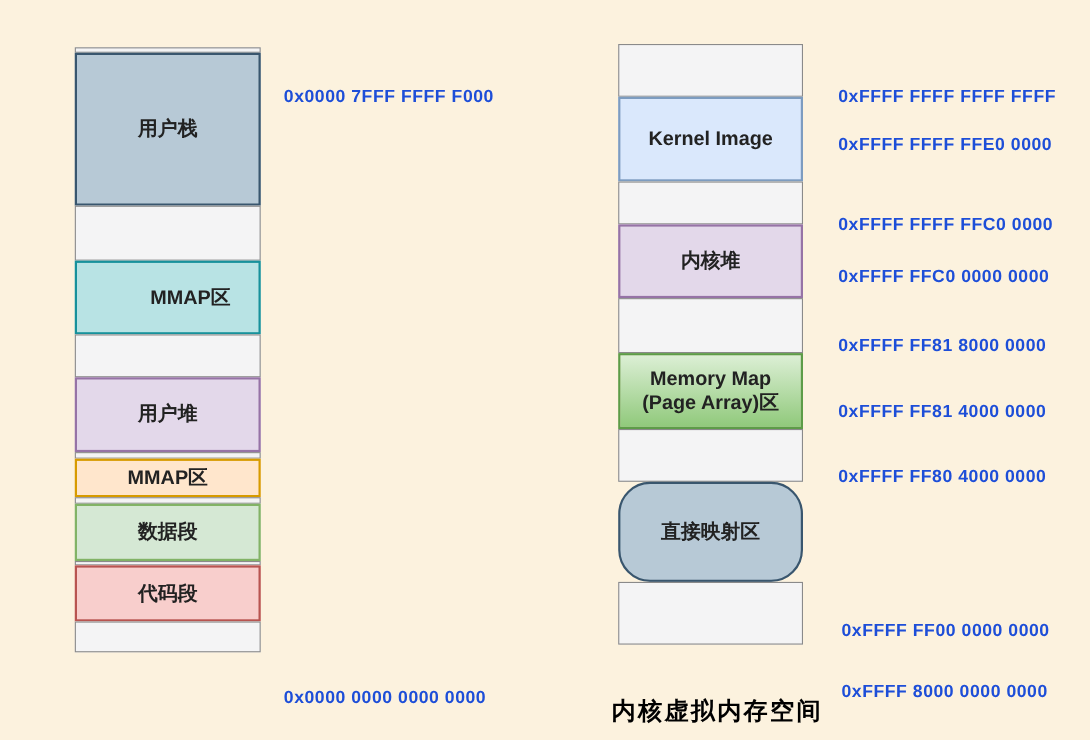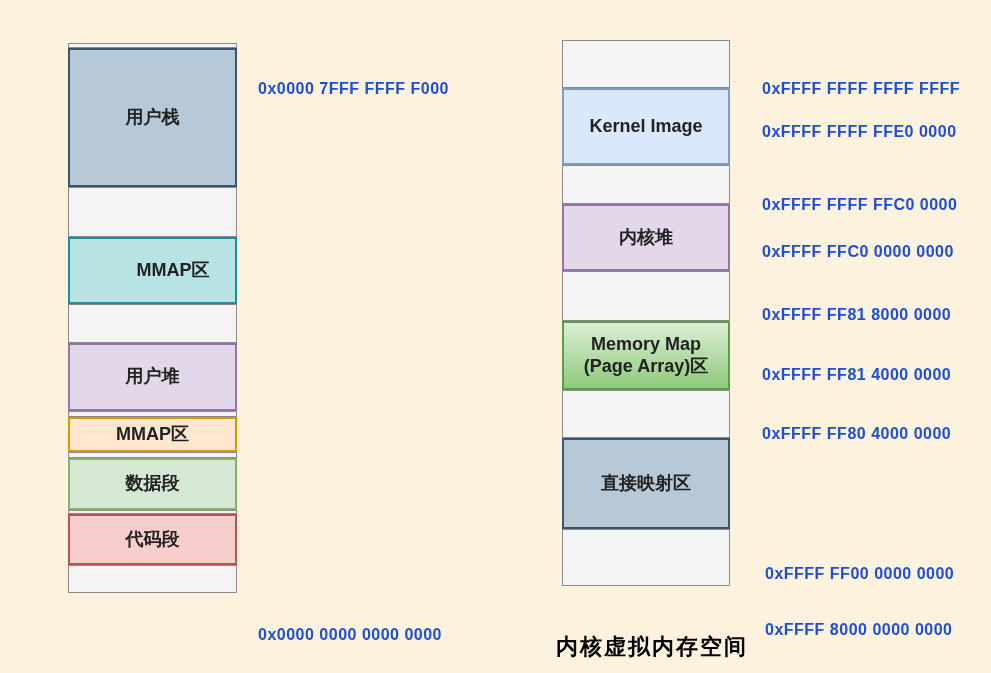--- a/index.html
+++ b/index.html
@@ -102,21 +102,21 @@
     <div class="seg blank" style="height:39px"></div>
     <div class="seg" style="height: 67px; background: rgb(227, 216, 234); border-color: rgb(150, 115, 166);">
       <span>内核堆</span>
     </div>
     <div class="seg blank" style="height:50px"></div>
     <div class="seg" style="height: 69px; background: linear-gradient(rgb(220, 239, 213), rgb(144, 201, 123)); border-color: rgb(93, 156, 72);">
       <span>Memory Map</span>
       <span>(Page Array)区</span>
     </div>
     <div class="seg blank" style="height:48px"></div>
-    <div class="seg" style="height: 91px; background: rgb(183, 201, 214); border-color: rgb(57, 86, 110);">
+    <div class="seg" style="height: 91px; background: rgb(183, 201, 214); border-color: rgb(57, 86, 110); border-radius: 29px;">
       <span>直接映射区</span>
     </div>
     <div class="seg blank" style="height:57px"></div>
   </div>
 
   <div class="addr" style="left:762px; top:35px">0xFFFF FFFF FFFF FFFF</div>
   <div class="addr" style="left:762px; top:78px">0xFFFF FFFF FFE0 0000</div>
   <div class="addr" style="left:762px; top:151px">0xFFFF FFFF FFC0 0000</div>
   <div class="addr" style="left:762px; top:198px">0xFFFF FFC0 0000 0000</div>
   <div class="addr" style="left:762px; top:261px">0xFFFF FF81 8000 0000</div>

